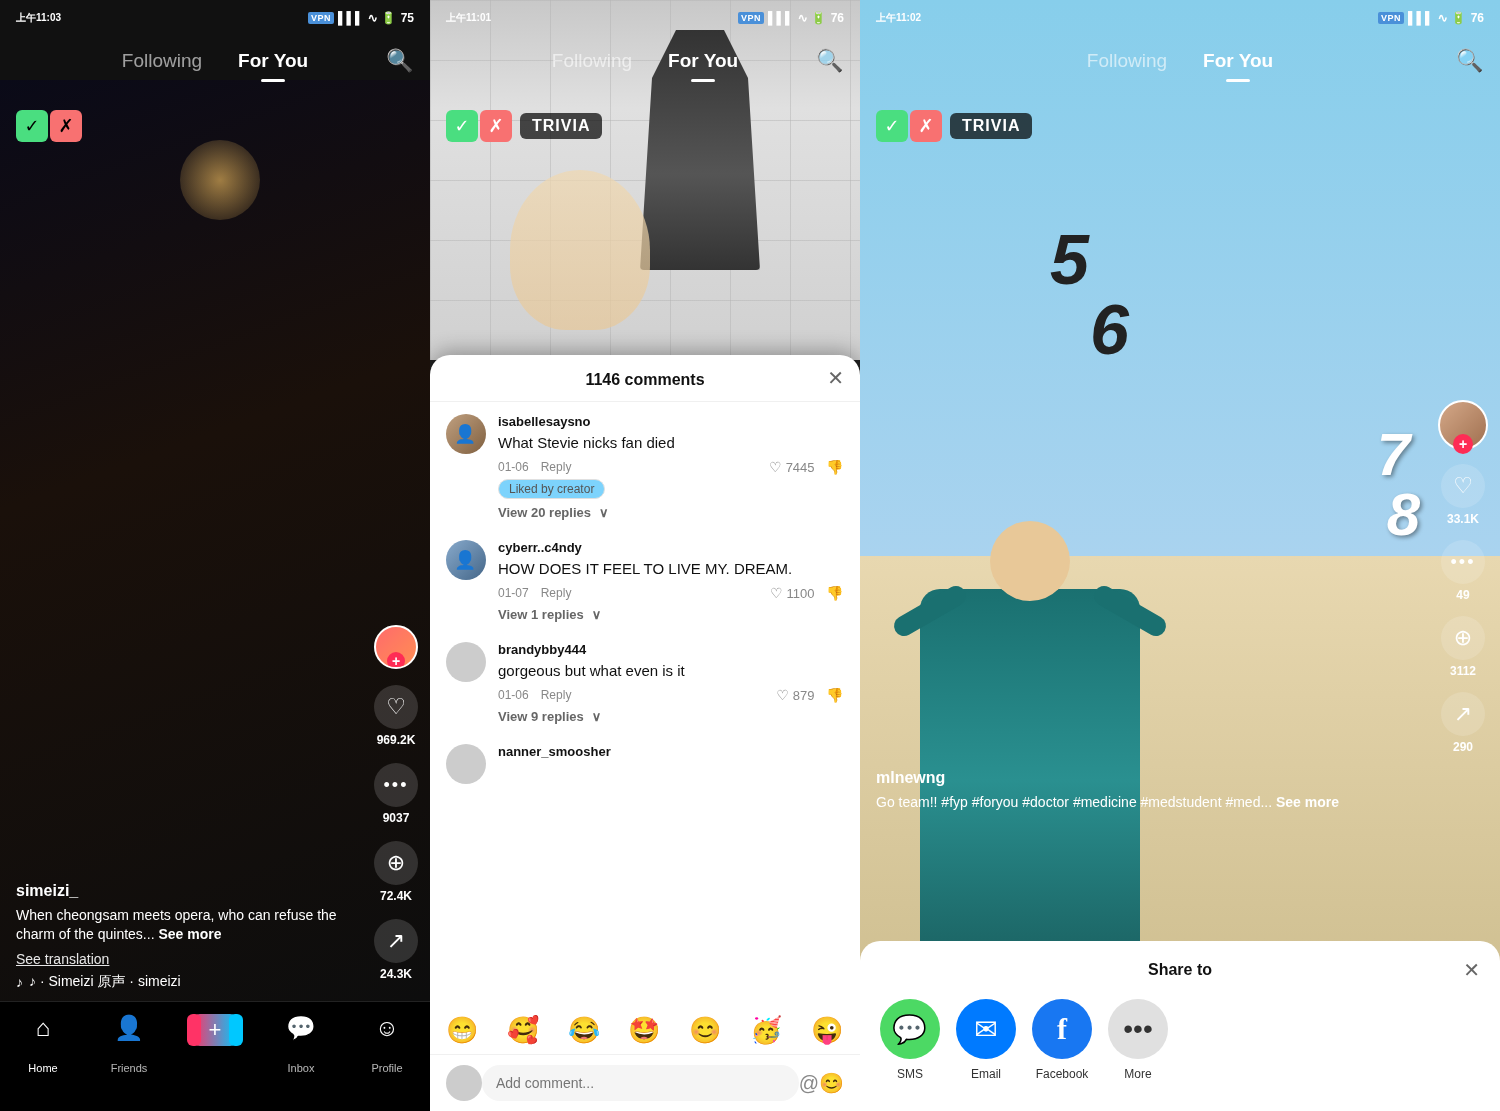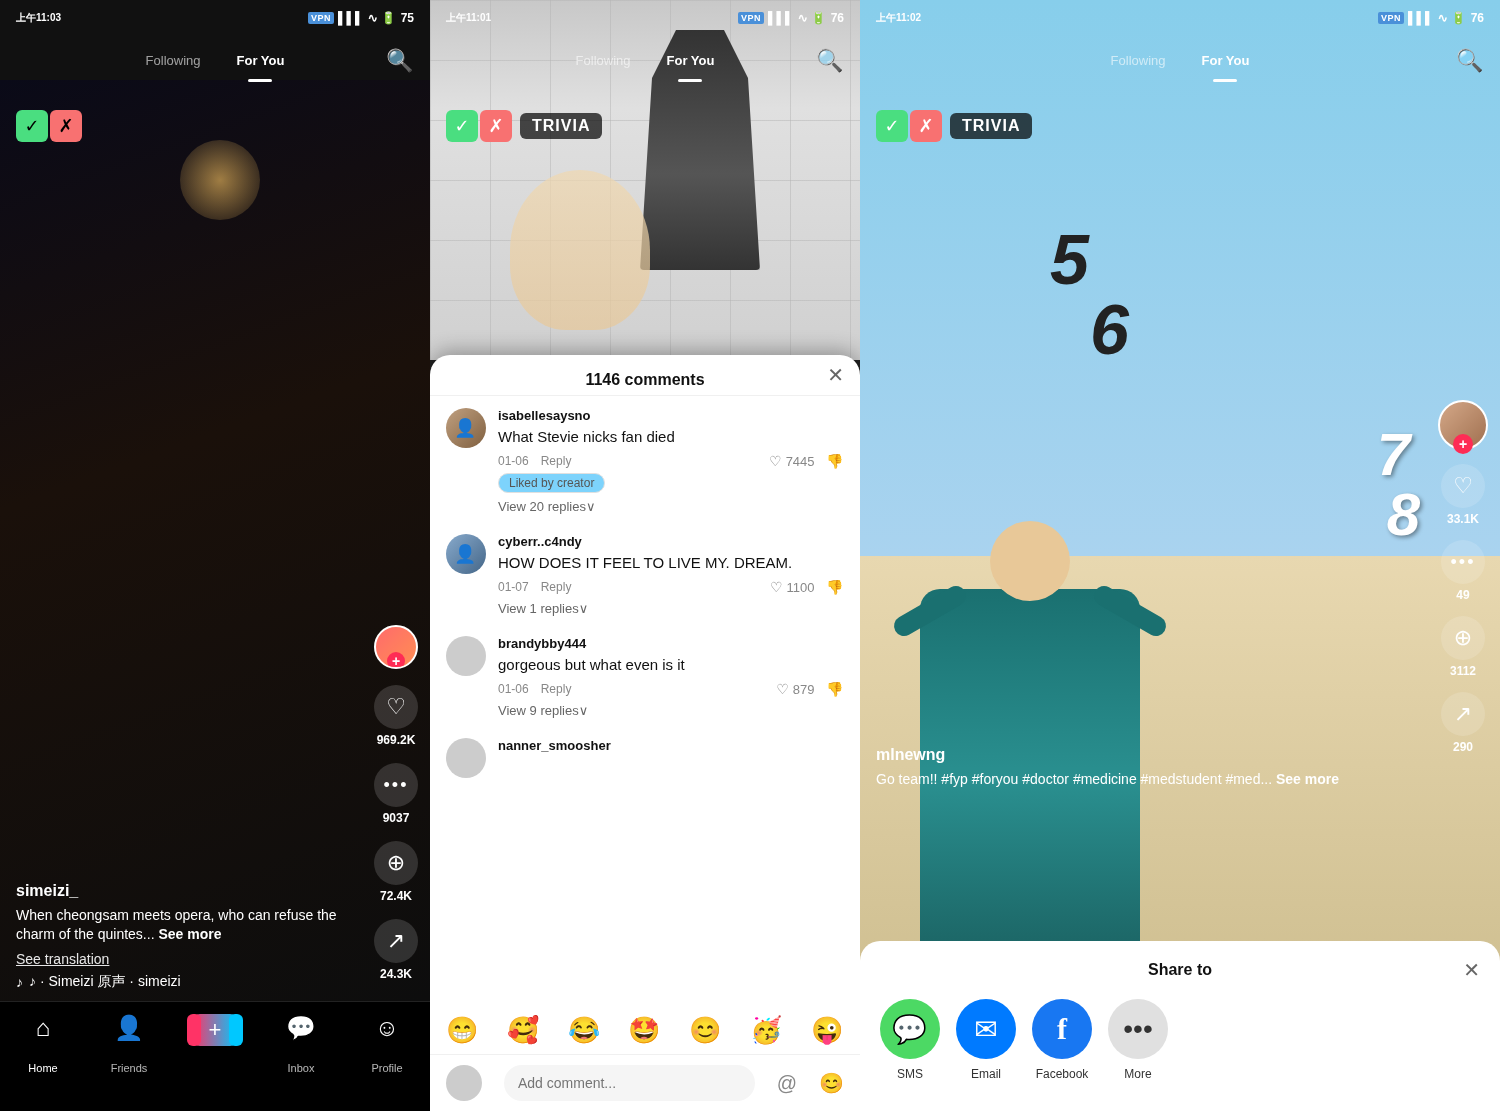--- a/index.html
+++ b/index.html
@@ -65,21 +65,21 @@
       right: 0;
       height: 50px;
       display: flex;
       align-items: center;
       justify-content: center;
       z-index: 10;
       gap: 0;
     }
     .nav-tab {
       color: rgba(255,255,255,0.6);
-      font-size: 13px;
+      font-size: 19px;
       font-weight: 500;
       padding: 0 18px;
       cursor: pointer;
       position: relative;
       line-height: 50px;
     }
     .nav-tab.active {
       color: #fff;
       font-weight: 700;
     }
@@ -387,21 +387,21 @@
       border-radius: 20px 20px 0 0;
       z-index: 50;
       display: flex;
       flex-direction: column;
       box-shadow: 0 -4px 20px rgba(0,0,0,0.3);
     }
     .comments-header {
       display: flex;
       align-items: center;
       justify-content: center;
-      padding: 16px 20px 6px;
+      padding: 16px 20px 12px;
       position: relative;
       border-bottom: 1px solid #f0f0f0;
     }
     .comments-title {
       font-size: 16px;
       font-weight: 600;
       color: #111;
     }
     .comments-close {
       position: absolute;
@@ -482,28 +482,29 @@
       margin-top: 4px;
       display: inline-block;
     }
     .view-replies {
       font-size: 13px;
       color: #666;
       cursor: pointer;
       margin-top: 6px;
       display: flex;
       align-items: center;
-      gap: 0;
+      gap: 8px;
+      font-weight: bold;
     }
     .comment-input-row {
       display: flex;
       align-items: center;
       padding: 10px 16px;
       border-top: 1px solid #f0f0f0;
-      gap: 22px;
+      gap: 0;
     }
     .comment-input-avatar {
       width: 36px;
       height: 36px;
       border-radius: 50%;
       background: #ccc;
       flex-shrink: 0;
     }
     .comment-input {
       flex: 1;
@@ -543,21 +544,21 @@
       top: 400px;
       display: flex;
       flex-direction: column;
       align-items: center;
       gap: 14px;
       z-index: 20;
     }
 
     .panel-3-bottom-info {
       position: absolute;
-      bottom: 315px;
+      bottom: 292px;
       left: 16px;
       right: 80px;
       z-index: 20;
       color: #fff;
     }
 
     
     .share-panel {
       position: absolute;
       bottom: 0;

